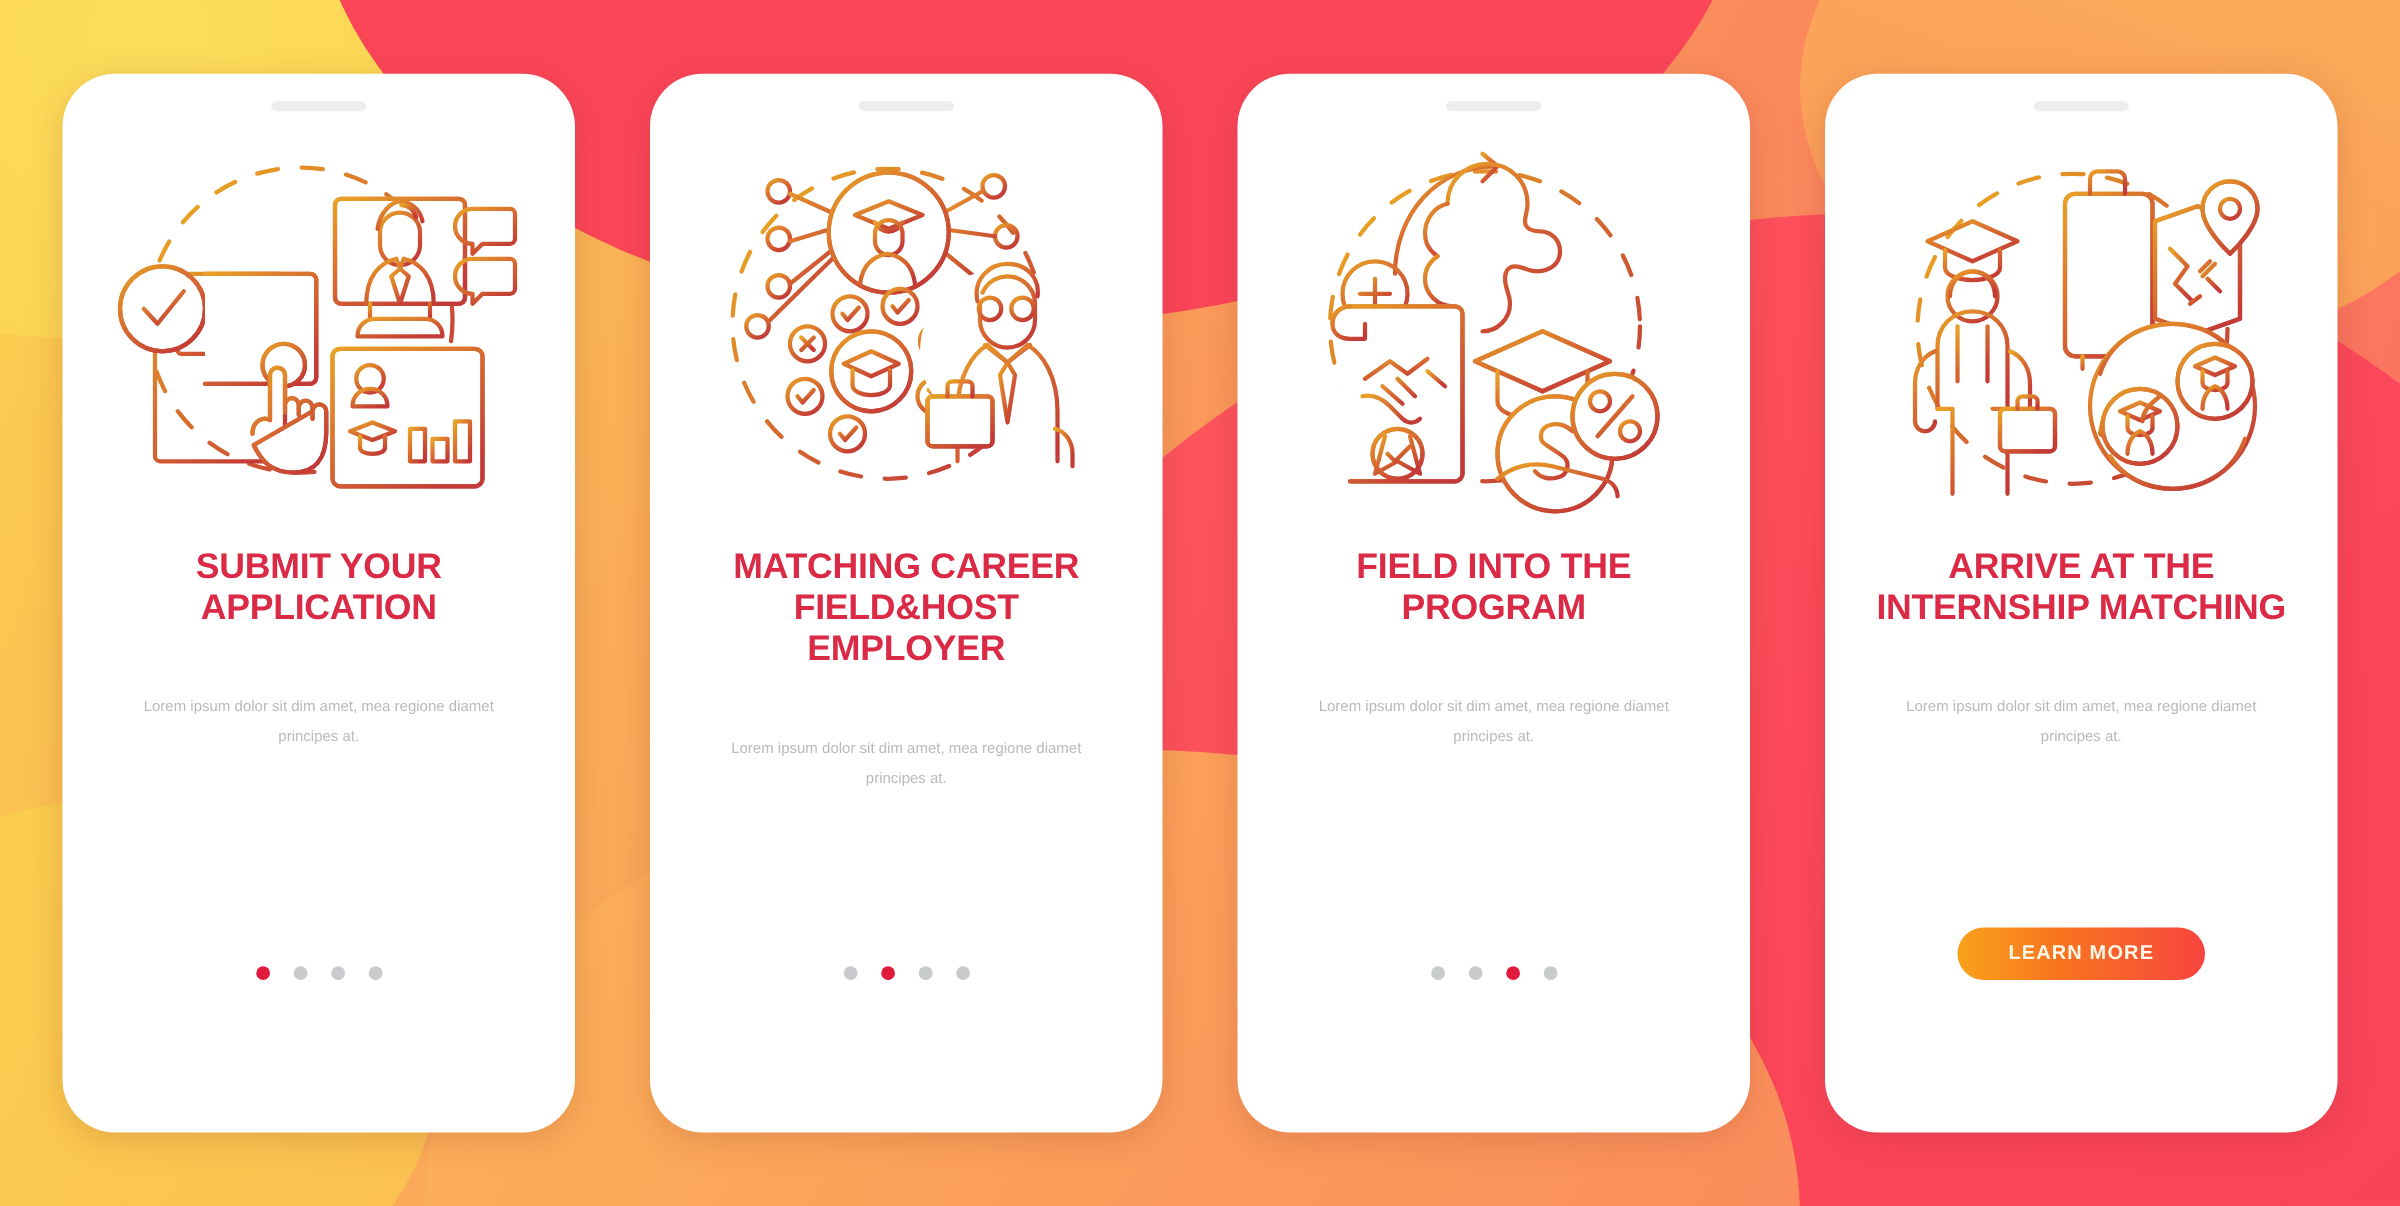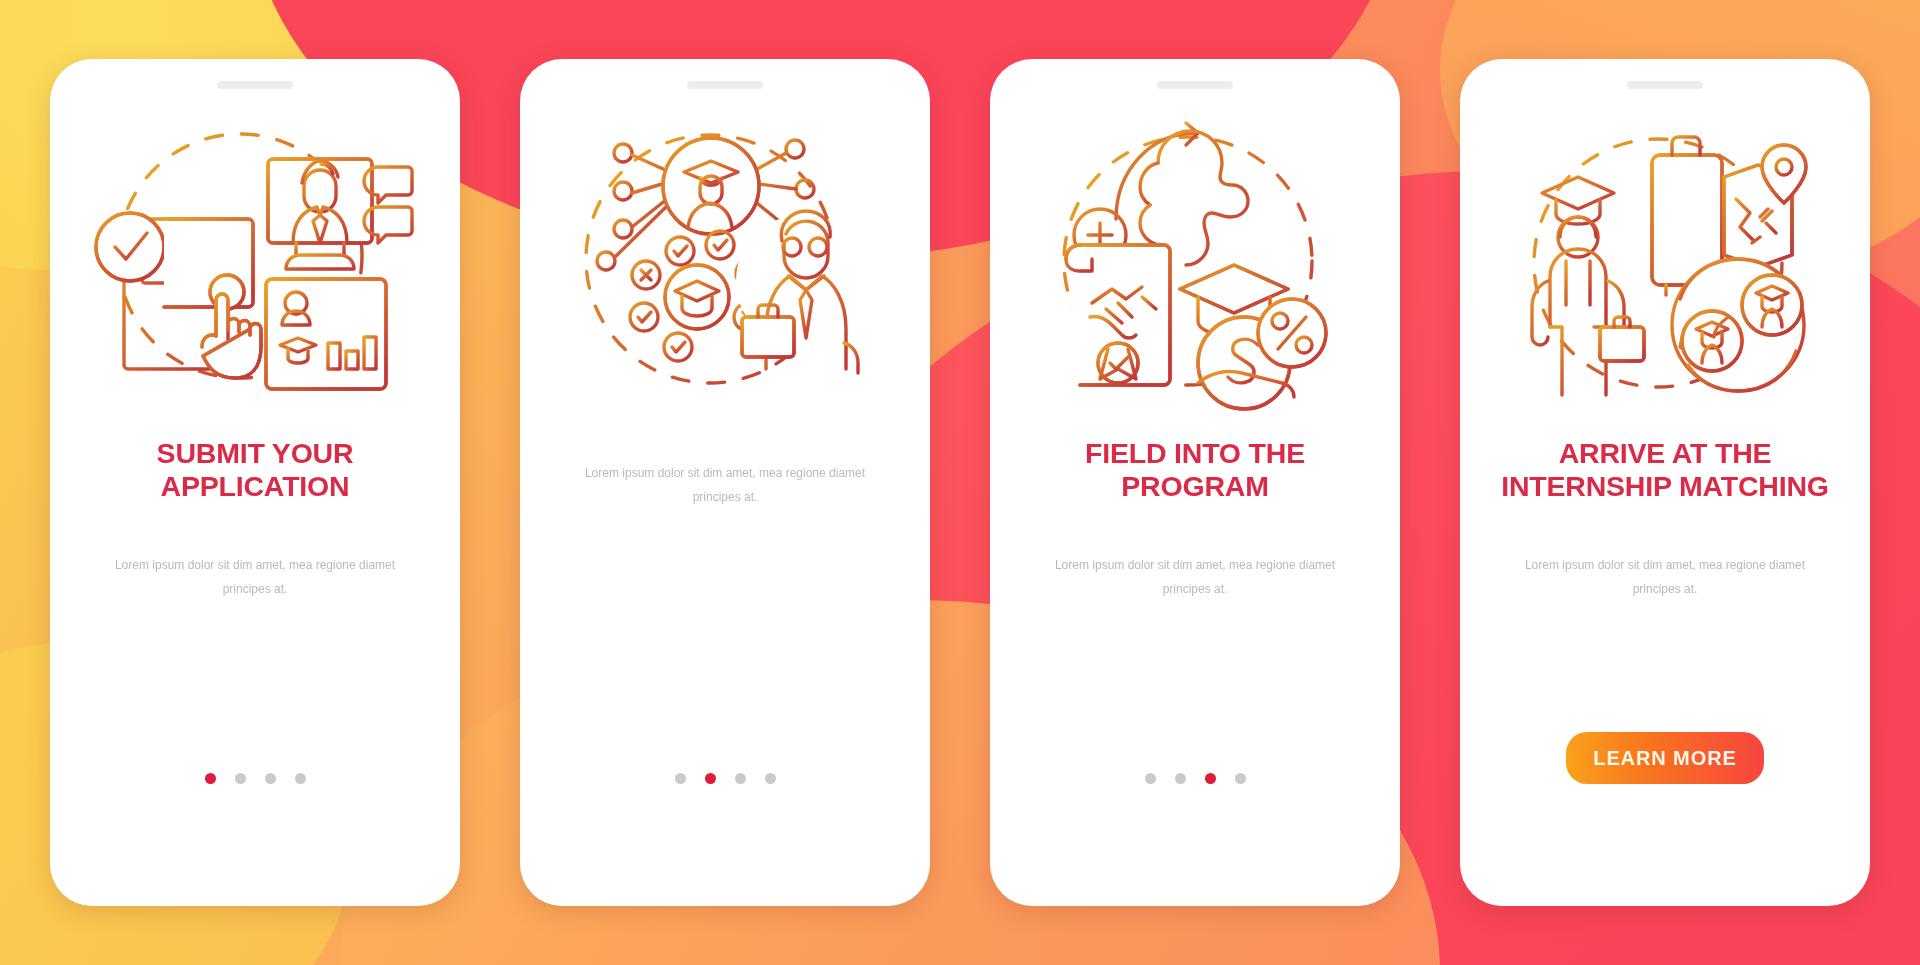--- a/index.html
+++ b/index.html
@@ -136,26 +136,26 @@
     border-radius: 50%;
     background: #C9CACC;
   }
   .dot.active { background: #E01B3C; }
 
   .learn-more {
     display: inline-flex;
     align-items: center;
     justify-content: center;
     width: 198px;
-    height: 52px;
+    height: 42px;
     border-radius: 21px;
     border: none;
     cursor: pointer;
     color: #FFF7E8;
-    font-size: 20px;
+    font-size: 16px;
     font-weight: bold;
     letter-spacing: 0.9px;
     font-family: "Liberation Sans", sans-serif;
     background: linear-gradient(90deg, #F9A21B 0%, #F8731F 42%, #F7453F 100%);
   }
 </style>
 </head>
 <body>
 
 <div id="stage">
@@ -330,20 +330,21 @@
           <path d="M206 258 v-40 c0 -28 12 -46 24 -53 l16 14 16 -14 c12 7 24 25 24 53 v40"></path>
           <path d="M284 232 c8 2 14 10 14 20 v10"></path>
 
           <rect x="182" y="206" width="52" height="40" rx="4" fill="#ffffff"></rect>
           <rect x="182" y="206" width="52" height="40" rx="4"></rect>
           <path d="M198 206 v-8 a4 4 0 0 1 4 -4 h12 a4 4 0 0 1 4 4 v8"></path>
           <line x1="182" y1="224" x2="234" y2="224"></line>
         </svg>
       </div>
 
+      <div class="title">MATCHING CAREER FIELD&amp;HOST EMPLOYER</div>
       <div class="desc">Lorem ipsum dolor sit dim amet, mea regione diamet principes at.</div>
 
       <div class="bottom">
         <div class="dots">
           <span class="dot"></span>
           <span class="dot active"></span>
           <span class="dot"></span>
           <span class="dot"></span>
         </div>
       </div>

